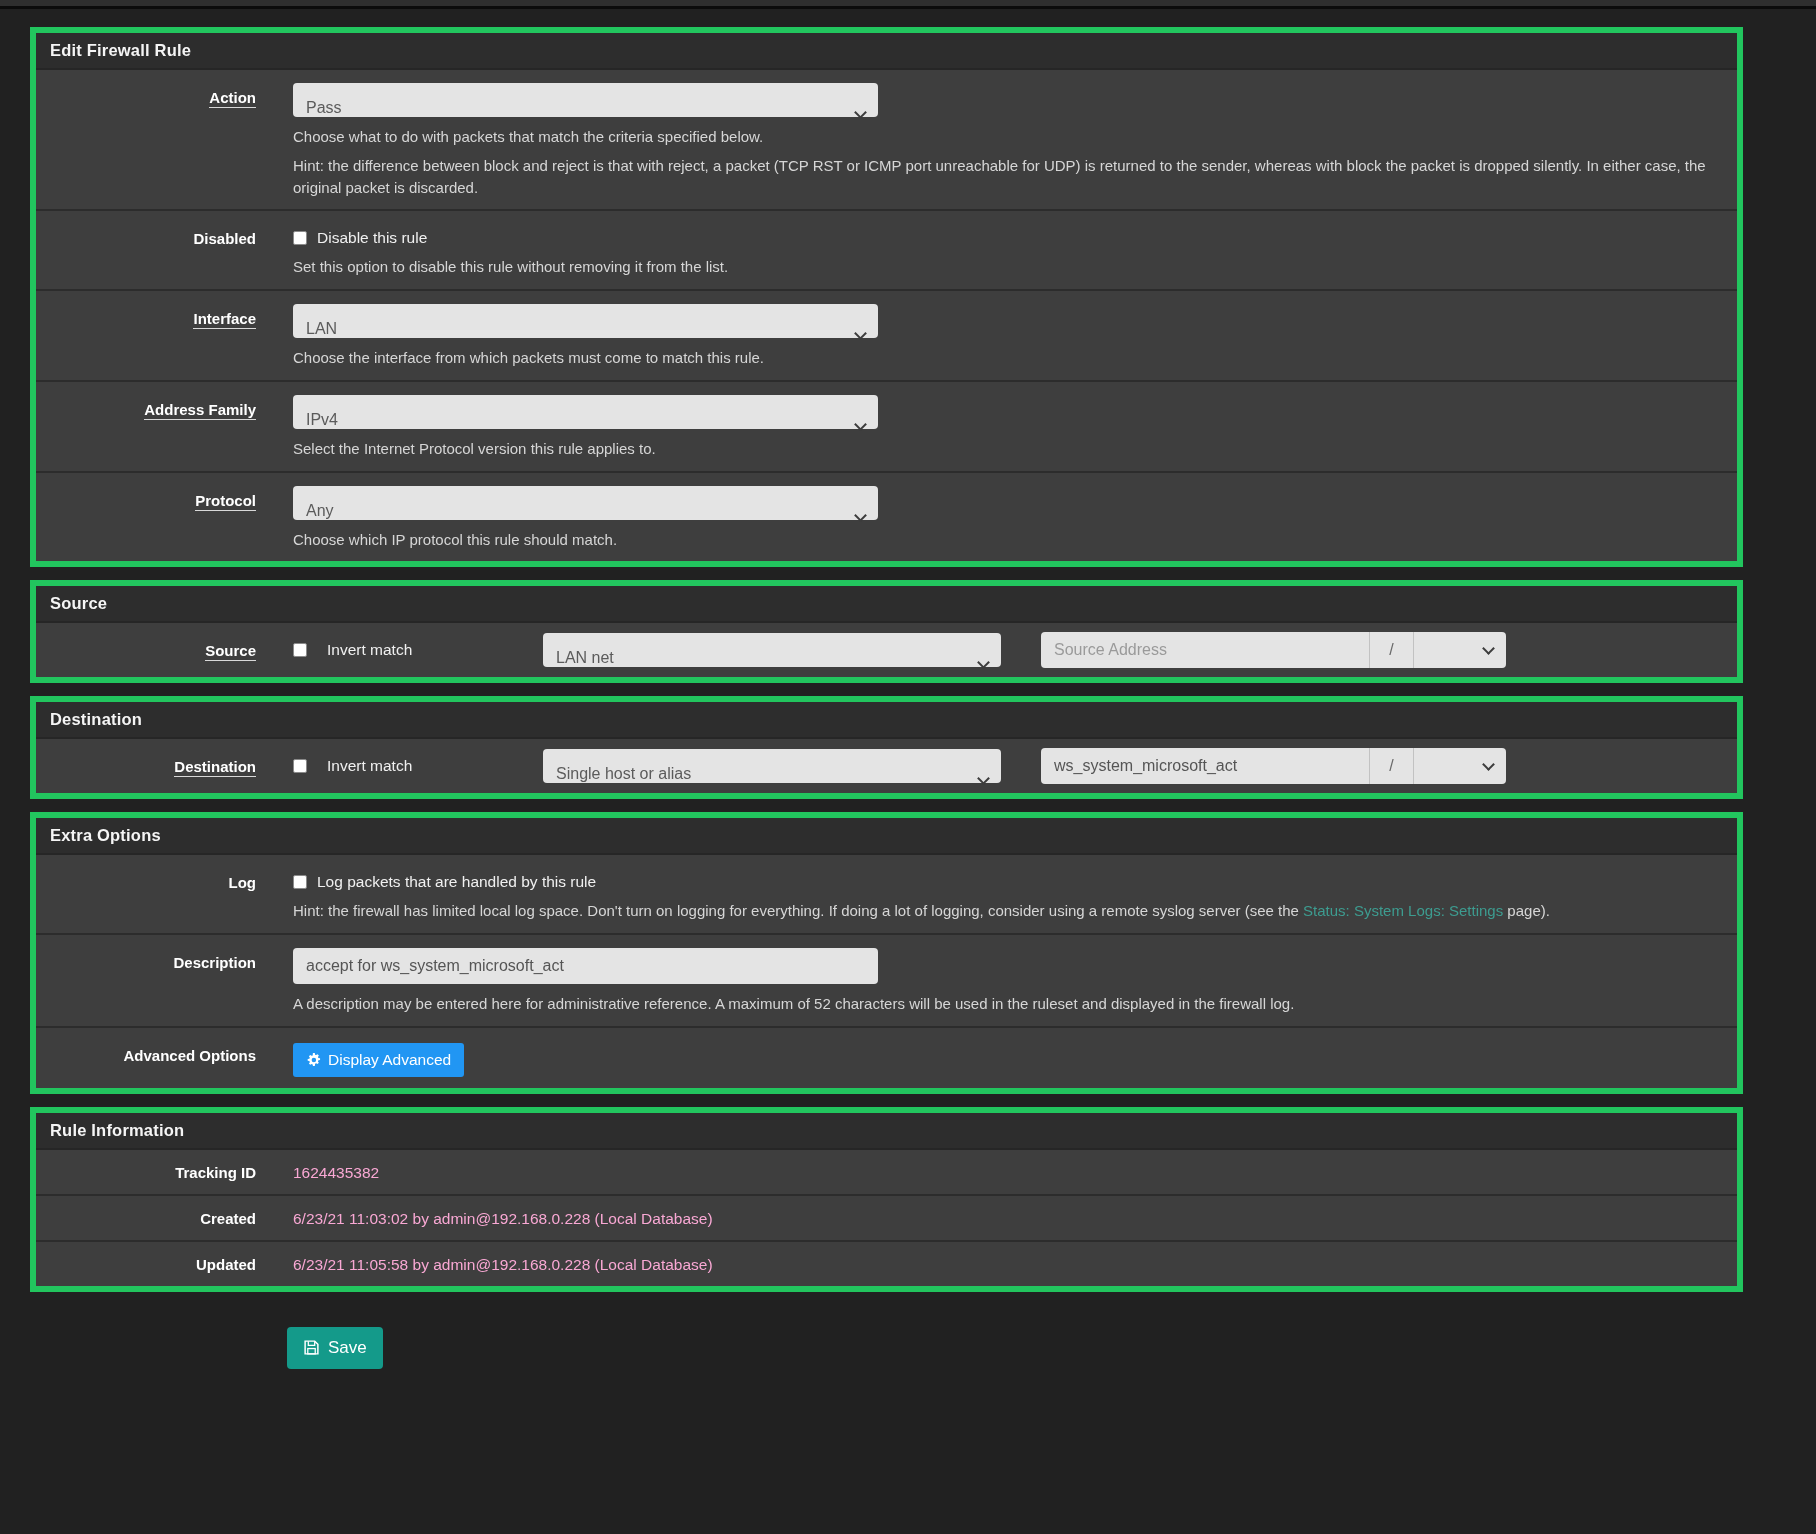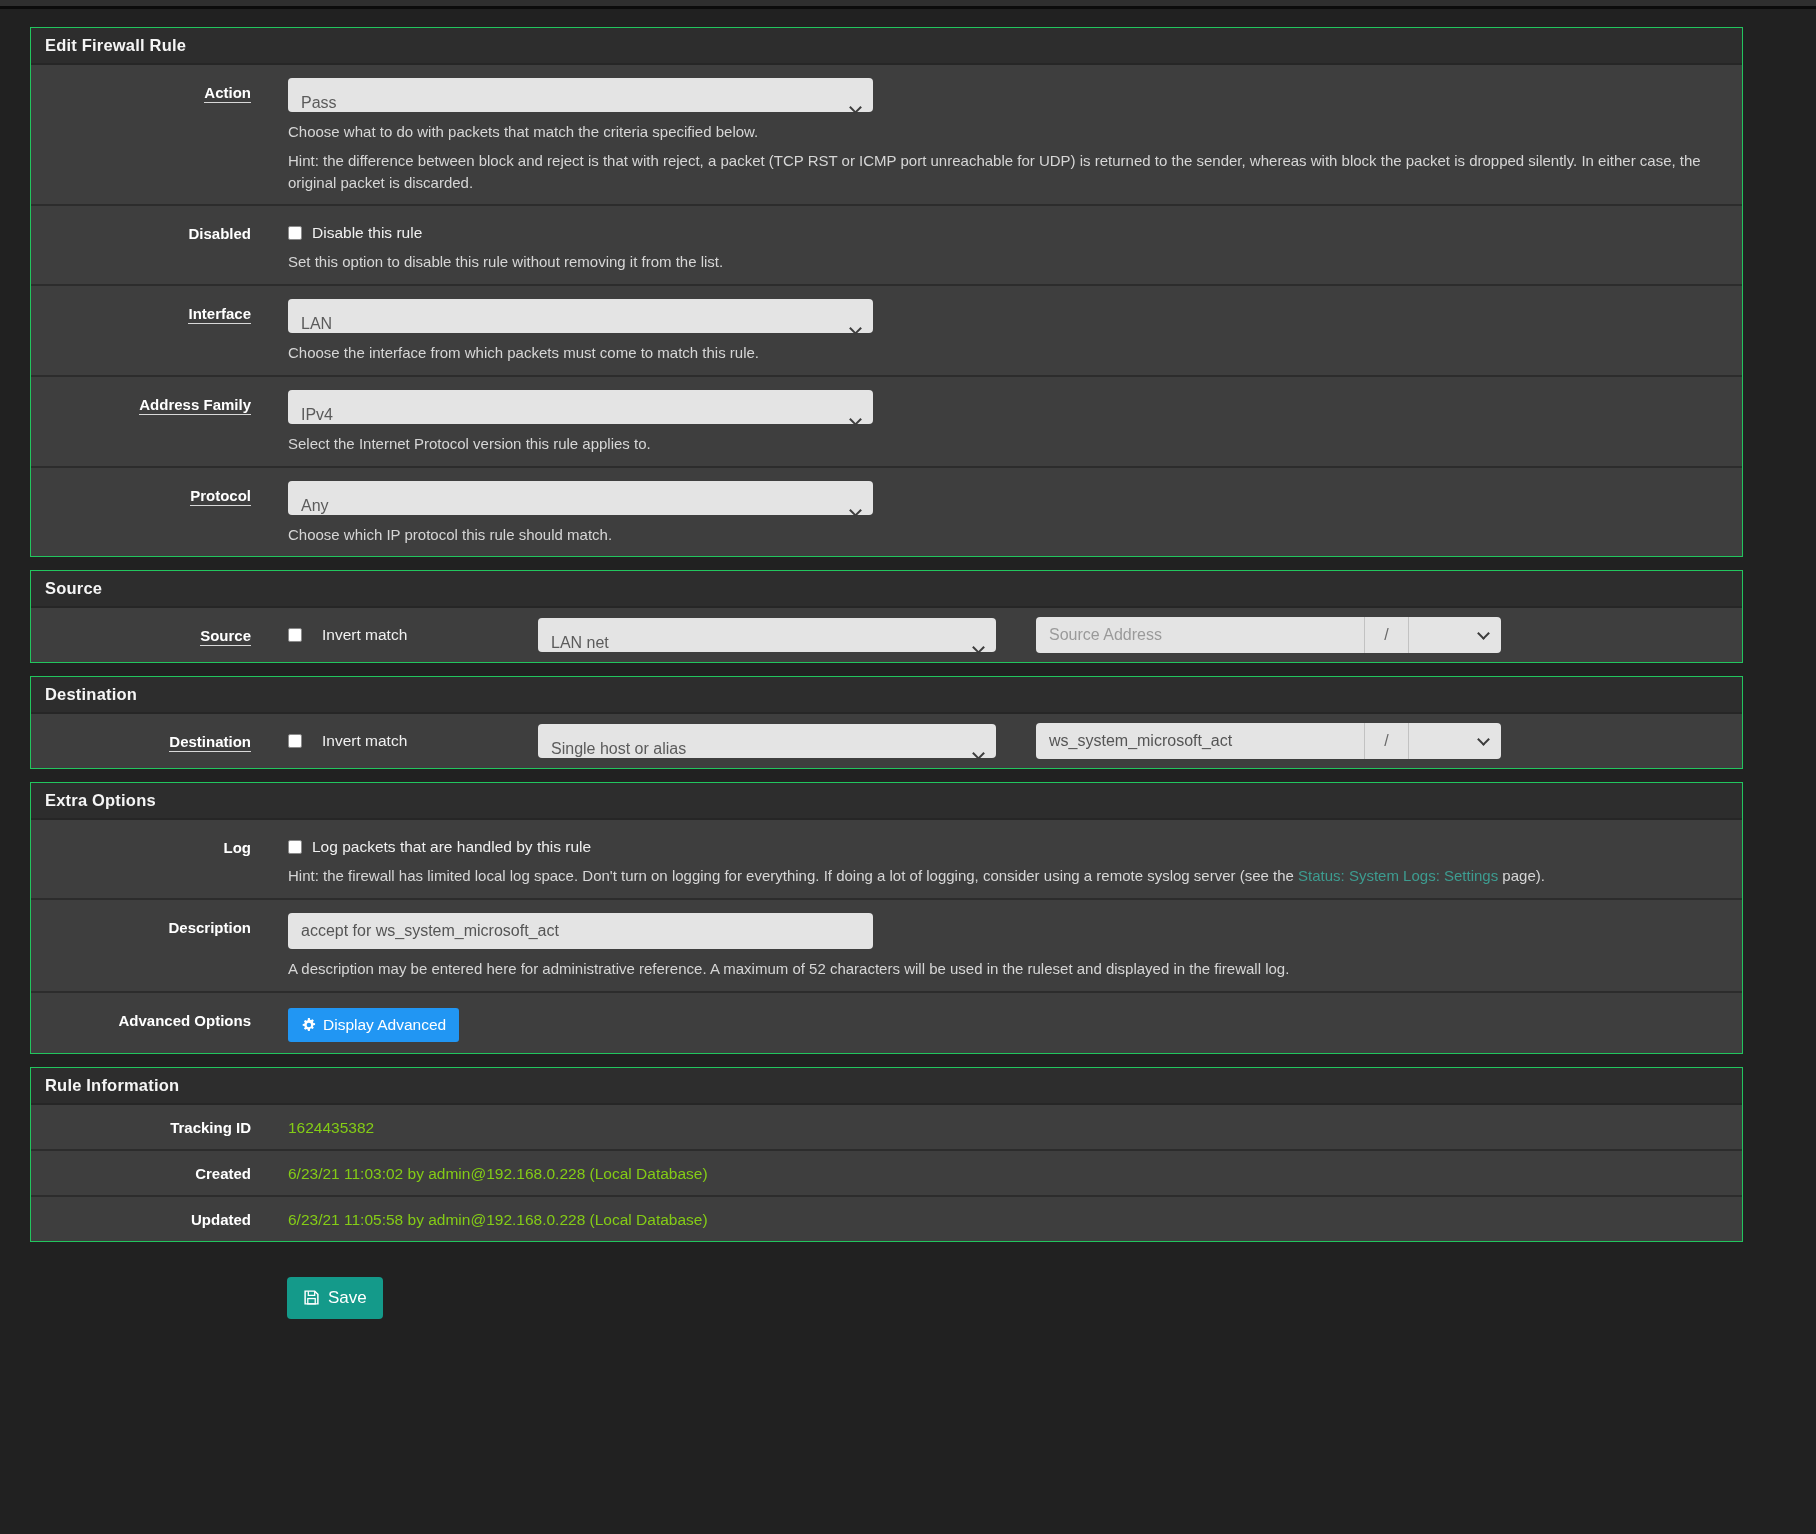--- a/index.html
+++ b/index.html
@@ -5,21 +5,21 @@
   * { box-sizing: border-box; margin: 0; padding: 0; }
   html,body { width: 1816px; min-height: 1534px; }
   body {
     background: #212121;
     font-family: "Liberation Sans", "DejaVu Sans", sans-serif;
     color: #e8e8e8;
   }
   .topbar { height: 9px; background: #2f2f2f; border-bottom: 3px solid #0c0c0c; }
   .container { width: 1713px; margin-left: 30px; padding-top: 18px; }
 
-  .panel { margin-bottom: 13px; border: 1px solid #22c55e; }
+  .panel { margin-bottom: 13px; border: 6px solid #22c55e; }
   .panel-heading {
     background: #2d2d2d;
     color: #f5f5f5;
     font-weight: 700;
     font-size: 16.5px;
     padding: 8px 14px;
     border-bottom: 2px solid #262626;
     letter-spacing: .2px;
   }
   .panel-body { background: #3e3e3e; }
@@ -93,21 +93,21 @@
     background: #149a8a; color: #fff; border: none; border-radius: 4px;
     font-size: 17px; padding: 11px 16px; display: inline-flex;
     align-items: center; gap: 8px; cursor: pointer;
     margin: 22px 0 0 257px;
     font-family: "Liberation Sans", "DejaVu Sans", sans-serif;
   }
   .icon-svg { display: inline-block; }
 
   .info-row .label-col { padding-top: 2px; }
   .info-row { padding: 12px 0; }
-  .info-val { color: #84cc16; font-size: 15.5px; padding-top: 2px; }
+  .info-val { color: #f9a8d4; font-size: 15.5px; padding-top: 2px; }
 </style>
 </head>
 <body>
 
 <div class="topbar"></div>
 
 <div class="container">
 
   
   <section class="panel">

